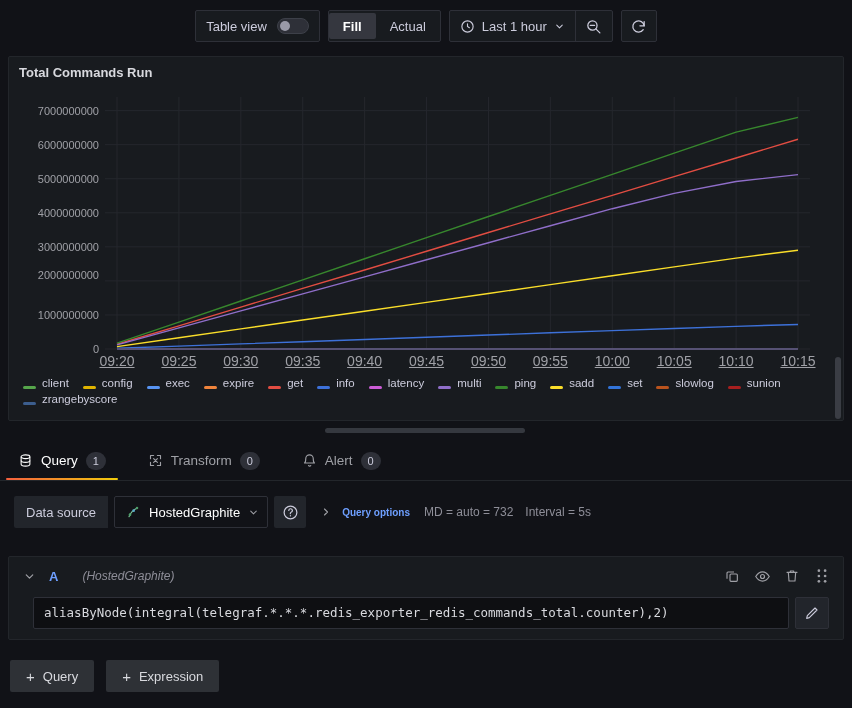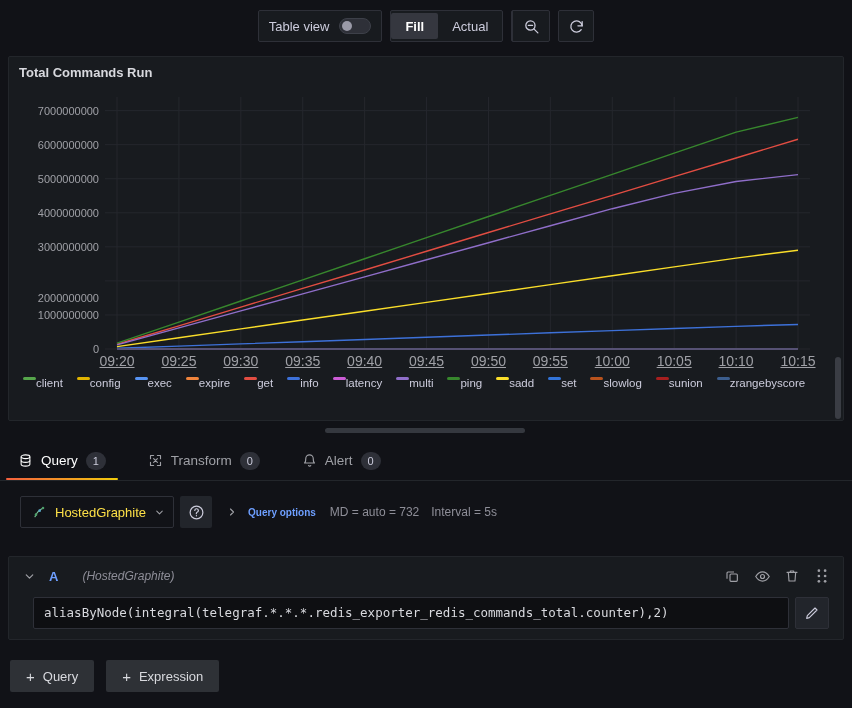--- a/index.html
+++ b/index.html
@@ -79,21 +79,21 @@
   .xlabel {
     position: absolute; font-size: 14px; color: #9fa0a6;
     transform: translateX(-50%); white-space: nowrap; text-decoration: underline;
   }
   .legend {
     position: absolute; left: 14px; top: 320px; width: 810px;
     display: flex; flex-wrap: wrap; align-items: center;
     gap: 4px 0px;
   }
   .legend-item {
-    display: flex; align-items: flex-start; 
+    display: flex; align-items: flex-end; gap: 6px;
     margin-right: 14px; font-size: 11.5px; color: #ccccdc; cursor: pointer;
   }
   .legend-swatch { width: 13px; height: 3px; border-radius: 1.5px; flex: none; }
 
   .vscroll {
     position: absolute; right: 2px; top: 300px; width: 6px; height: 62px;
     background: #3a3d44; border-radius: 3px; cursor: pointer;
   }
   .hscroll {
     position: absolute; left: 325px; top: 428px; width: 200px; height: 5px;
@@ -129,21 +129,21 @@
     display: flex; align-items: center;
   }
   .ds-label {
     height: 32px; padding: 0 12px; display: flex; align-items: center;
     font-size: 13px; color: #ccccdc; background: #22252b; border-radius: 2px 0 0 2px;
   }
   .ds-picker {
     height: 32px; min-width: 152px; padding: 0 8px 0 10px;
     display: flex; align-items: center; gap: 8px;
     background: #111217; border: 1px solid #2e3038; border-radius: 2px;
-    font-size: 13px; color: #fde047; cursor: pointer; margin-left: 6px;
+    font-size: 13px; color: #ffffff; cursor: pointer; margin-left: 6px;
   }
   .ds-picker .name { flex: 1; }
   .help-btn {
     width: 32px; height: 32px; margin-left: 6px; background: #22252b;
     border-radius: 2px; display: flex; align-items: center; justify-content: center;
     cursor: pointer;
   }
   .qopt-toggle {
     display: flex; align-items: center; gap: 10px; margin-left: 14px; cursor: pointer;
   }
@@ -205,20 +205,34 @@
           <span class="knob"></span>
         </span>
     </div>
 
     <div class="tbox seg-group">
       <button class="seg active">Fill</button>
       <button class="seg">Actual</button>
     </div>
 
     <div class="tbox time-group">
+      <div class="time-picker">
+        <span>
+          <svg width="15" height="15" viewBox="0 0 24 24" fill="none" stroke="#ccccdc" stroke-width="1.8">
+            <circle cx="12" cy="12" r="9"></circle>
+              <path d="M12 7.5V12l3 2" stroke-linecap="round"></path>
+          </svg>
+        </span>
+        <span>Last 1 hour</span>
+        <span>
+          <svg width="11" height="11" viewBox="0 0 24 24" fill="none" stroke="#ccccdc" stroke-width="2.2">
+            <path d="M6 9l6 6 6-6" stroke-linecap="round" stroke-linejoin="round"></path>
+          </svg>
+        </span>
+      </div>
       <div class="divider-v"></div>
       <div class="icon-btn">
         <span>
           <svg width="17" height="17" viewBox="0 0 24 24" fill="none" stroke="#ccccdc" stroke-width="1.8">
             <circle cx="10.5" cy="10.5" r="6.5"></circle>
               <path d="M15.3 15.3L21 21" stroke-linecap="round"></path>
               <path d="M7.5 10.5h6" stroke-linecap="round"></path>
           </svg>
         </span>
       </div>
@@ -270,21 +284,21 @@
           <polyline points="108,254.2108108108108 169.9090909090909,233.0972972972973 231.8181818181818,211.9837837837838 293.72727272727275,190.87027027027028 355.6363636363636,169.75675675675677 417.5454545454545,148.64324324324326 479.45454545454544,127.52972972972975 541.3636363636364,106.41621621621621 603.2727272727273,85.3027027027027 665.1818181818181,64.1891891891892 727.090909090909,43.07567567567568 789,28.43243243243242" fill="none" stroke="#37872d" stroke-width="1.4" stroke-linejoin="round"></polyline>
           <polyline points="108,257.61621621621623 169.9090909090909,248.76216216216216 231.8181818181818,239.9081081081081 293.72727272727275,231.05405405405406 355.6363636363636,222.2 417.5454545454545,213.34594594594594 479.45454545454544,204.4918918918919 541.3636363636364,195.63783783783782 603.2727272727273,186.7837837837838 665.1818181818181,177.92972972972973 727.090909090909,169.07567567567568 789,161.24324324324323" fill="none" stroke="#fade2a" stroke-width="1.4" stroke-linejoin="round"></polyline>
           <polyline points="108,260 169.9090909090909,260 231.8181818181818,260 293.72727272727275,260 355.6363636363636,260 417.5454545454545,260 479.45454545454544,260 541.3636363636364,260 603.2727272727273,260 665.1818181818181,260 727.090909090909,260 789,260" fill="none" stroke="#3274d9" stroke-width="1.4" stroke-linejoin="round"></polyline>
           <polyline points="108,260 169.9090909090909,260 231.8181818181818,260 293.72727272727275,260 355.6363636363636,260 417.5454545454545,260 479.45454545454544,260 541.3636363636364,260 603.2727272727273,260 665.1818181818181,260 727.090909090909,260 789,260" fill="none" stroke="#b9531d" stroke-width="1.4" stroke-linejoin="round"></polyline>
           <polyline points="108,260 169.9090909090909,260 231.8181818181818,260 293.72727272727275,260 355.6363636363636,260 417.5454545454545,260 479.45454545454544,260 541.3636363636364,260 603.2727272727273,260 665.1818181818181,260 727.090909090909,260 789,260" fill="none" stroke="#a71f1f" stroke-width="1.4" stroke-linejoin="round"></polyline>
           <polyline points="108,260 169.9090909090909,260 231.8181818181818,260 293.72727272727275,260 355.6363636363636,260 417.5454545454545,260 479.45454545454544,260 541.3636363636364,260 603.2727272727273,260 665.1818181818181,260 727.090909090909,260 789,260" fill="none" stroke="#3c5e8e" stroke-width="1.4" stroke-linejoin="round"></polyline>
         </svg>
       <div class="ylabels" id="ylabels">
           <div class="ylabel" style="top: 260px;">0</div>
           <div class="ylabel" style="top: 225.946px;">1000000000</div>
-          <div class="ylabel" style="top: 209px; margin-left: 44px;">2000000000</div>
+          <div class="ylabel" style="top: 186px; margin-left: 44px;">2000000000</div>
           <div class="ylabel" style="top: 157.838px;">3000000000</div>
           <div class="ylabel" style="top: 123.784px;">4000000000</div>
           <div class="ylabel" style="top: 89.7297px;">5000000000</div>
           <div class="ylabel" style="top: 55.6757px;">6000000000</div>
           <div class="ylabel" style="top: 21.6216px;">7000000000</div>
         </div>
       <div class="xlabels" id="xlabels">
           <div class="xlabel" style="left: 108px;">09:20</div>
           <div class="xlabel" style="left: 169.909px;">09:25</div>
           <div class="xlabel" style="left: 231.818px;">09:30</div>
@@ -398,20 +412,21 @@
           <path d="M18 9a6 6 0 0 0-12 0c0 6-2 7-2 7h16s-2-1-2-7z" stroke-linejoin="round"></path>
           <path d="M10.5 20a2 2 0 0 0 3.5 0" stroke-linecap="round"></path>
         </svg>
       </span>
       <span>Alert</span>
       <span class="tab-count">0</span>
     </div>
   </div>
 
   <div class="ds-row">
+    <div class="ds-label">Data source</div>
 
     <div class="ds-picker">
       <span>
         <svg width="16" height="16" viewBox="0 0 24 24" fill="none" stroke="#7ec699" stroke-width="1.7" stroke-linecap="round">
           <path d="M6 19c3-7 7-11 13-13"></path>
             <circle cx="7.5" cy="16" r="2" fill="#4e9f6b" stroke="none"></circle>
           <circle cx="13" cy="10" r="2" fill="#5aa9c9" stroke="none"></circle>
             <circle cx="18" cy="6" r="1.8" fill="#4e9f6b" stroke="none"></circle>
         </svg>
       </span>

